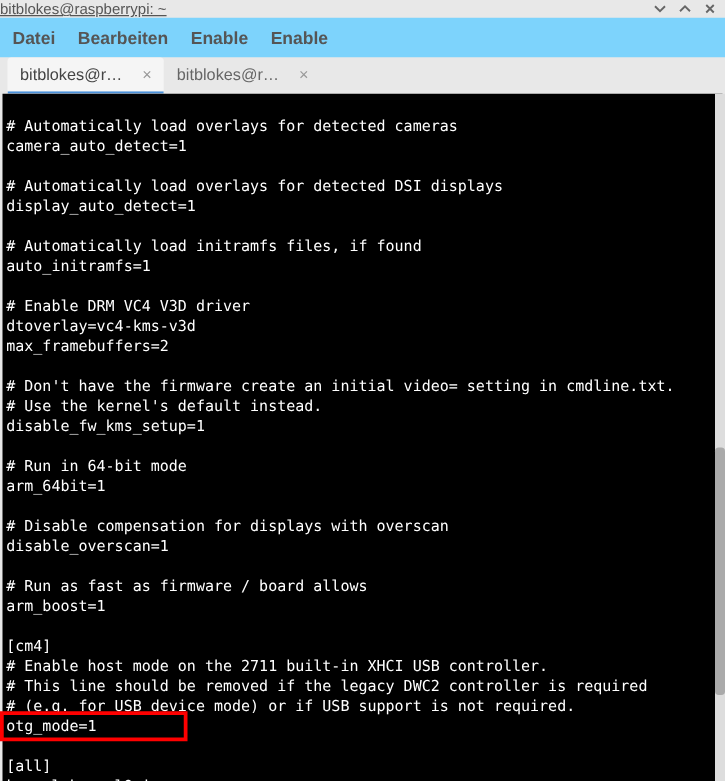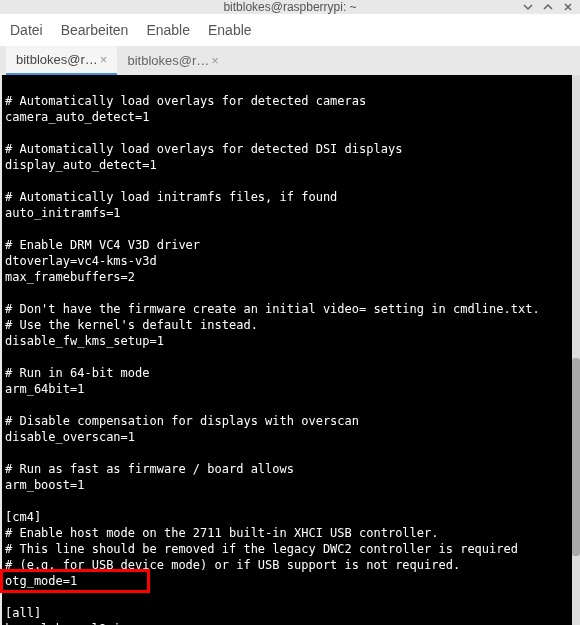--- a/index.html
+++ b/index.html
@@ -17,26 +17,26 @@
     .window {
       width: 100%;
       height: 100%;
       display: flex;
       flex-direction: column;
       background: #e8e8e8;
     }
     .titlebar {
       display: flex;
       align-items: center;
-      justify-content: center;
       height: 24px;
       background: #e8e8e8;
       position: relative;
       font-size: 12px;
       color: #555;
+      text-decoration: underline;
     }
     .titlebar-title {
       text-align: center;
     }
     .window-controls {
       position: absolute;
       right: 6px;
       display: flex;
       gap: 8px;
       align-items: center;
@@ -50,37 +50,38 @@
       cursor: pointer;
       color: #666;
       font-size: 11px;
     }
     .menubar {
       display: flex;
       gap: 18px;
       padding: 8px 10px;
       font-size: 14px;
       color: #555;
-      background: #ffffff;
+      background: #7dd3fc;
+      font-weight: bold;
     }
     .menu-item {
       cursor: pointer;
     }
     .tabbar {
       display: flex;
       background: #e8e8e8;
       padding: 0 6px;
     }
     .tab {
       display: flex;
-      align-items: center;
+      align-items: flex-start;
       padding: 6px 10px;
       font-size: 13px;
       color: #666;
-      gap: 2px;
+      gap: 16px;
       cursor: pointer;
       border-top-left-radius: 3px;
       border-top-right-radius: 3px;
     }
     .tab.active {
       background: #f5f5f5;
       border-bottom: 2px solid #4a90d9;
       color: #444;
     }
     .tab-close {

